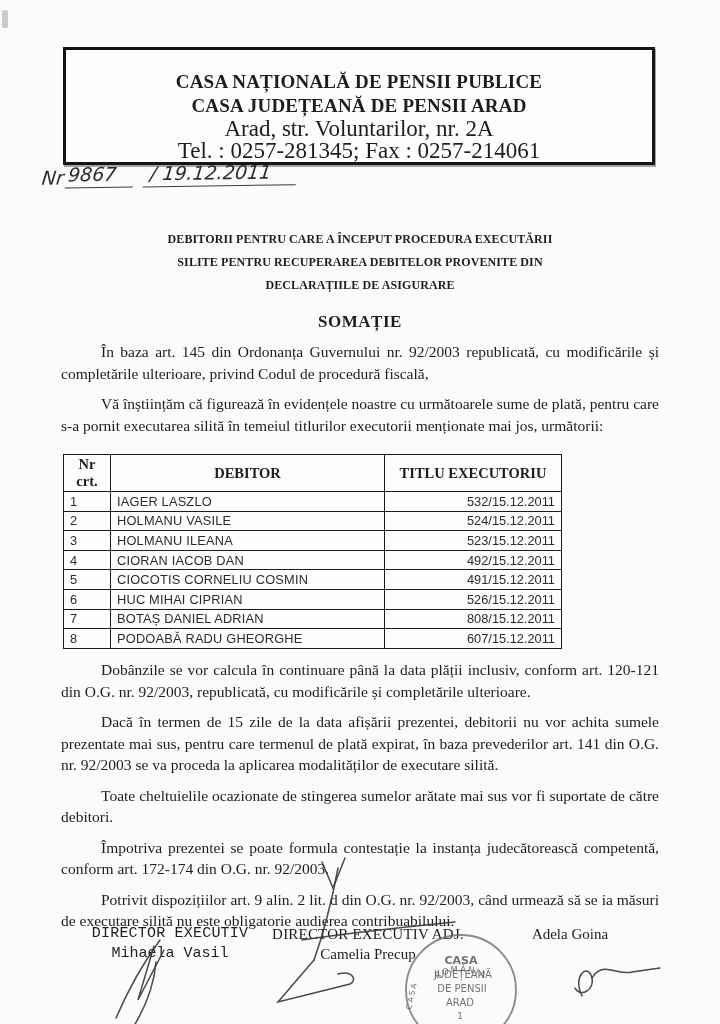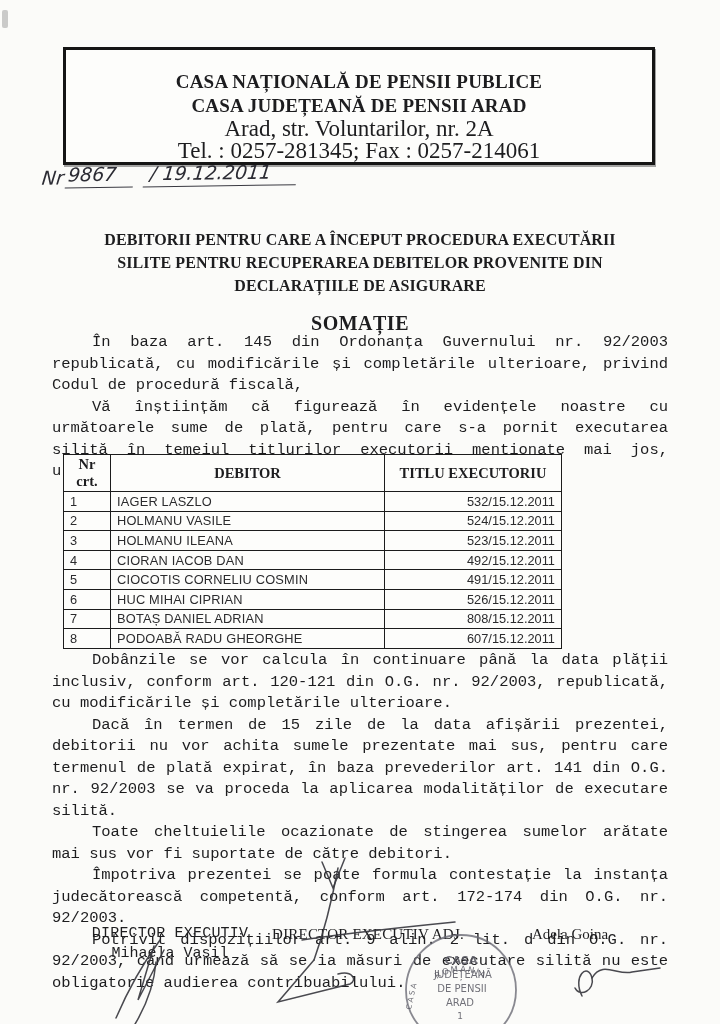--- a/index.html
+++ b/index.html
@@ -31,32 +31,32 @@
     transform:rotate(-.8deg);
     display:flex;align-items:flex-end;
   }
   .hand{transform:skewX(-7deg);display:inline-block;}
   .u1{border-bottom:1.5px solid #3a3a42;padding:0 18px 2px 2px;margin-left:2px;}
   .u2{border-bottom:1.5px solid #3a3a42;padding:0 26px 2px 6px;margin-left:10px;}
 
   
   .doc-title{
     position:absolute;left:60px;top:228px;width:600px;text-align:center;
-    font-weight:bold;font-size:16px;line-height:23px;letter-spacing:.1px;
+    font-weight:bold;font-size:12px;line-height:23px;letter-spacing:.1px;
   }
   .subtitle{
     position:absolute;left:60px;top:312px;width:600px;text-align:center;
-    font-weight:bold;font-size:20px;letter-spacing:.5px;
+    font-weight:bold;font-size:17px;letter-spacing:.5px;
   }
 
   
   .body-block{position:absolute;left:52px;width:616px;font-size:15.5px;line-height:21.5px;text-align:justify;}
   .bb1{top:332px;}
   .bb2{top:650px;}
-  .body-block p{margin:0;text-indent:40px;font-family:Liberation Mono, monospace;}
+  .body-block p{margin:9px;text-indent:40px;}
 
   
   table.debtors{
     position:absolute;left:63px;top:454px;border-collapse:collapse;
     background:#fdfdfb;
   }
   table.debtors th, table.debtors td{border:1.6px solid #1c1c1c;}
   table.debtors th{
     font-family:"Liberation Serif", serif;font-weight:bold;font-size:14.5px;
     text-align:center;vertical-align:middle;padding:1px 4px;line-height:17px;
@@ -179,20 +179,21 @@
     <p>Împotriva prezentei se poate formula contestație la instanța judecătorească competentă, conform art. 172-174 din O.G. nr. 92/2003.</p>
     <p>Potrivit dispozițiilor art. 9 alin. 2 lit. d din O.G. nr. 92/2003, când urmează să se ia măsuri de executare silită nu este obligatorie audierea contribuabilului.</p>
   </div>
 
   <div class="sig-block sig1">
     <div class="sig-title">DIRECTOR EXECUTIV</div>
     <div class="sig-name">Mihaela Vasil</div>
   </div>
   <div class="sig-block sig2">
     <div class="sig-title">DIRECTOR EXECUTIV ADJ.</div>
+    <div class="sig-name">Camelia Precup</div>
   </div>
   <div class="sig-block sig3">
     <div class="sig-name">Adela Goina</div>
   </div>
 
   <svg class="overlay" width="720" height="168" viewBox="0 0 720 168">
 
     <g>
       <path class="pen" d="M116,162 C128,134 144,106 160,84"></path>
       <path class="pen" d="M154,90 L138,144 L164,94"></path>

